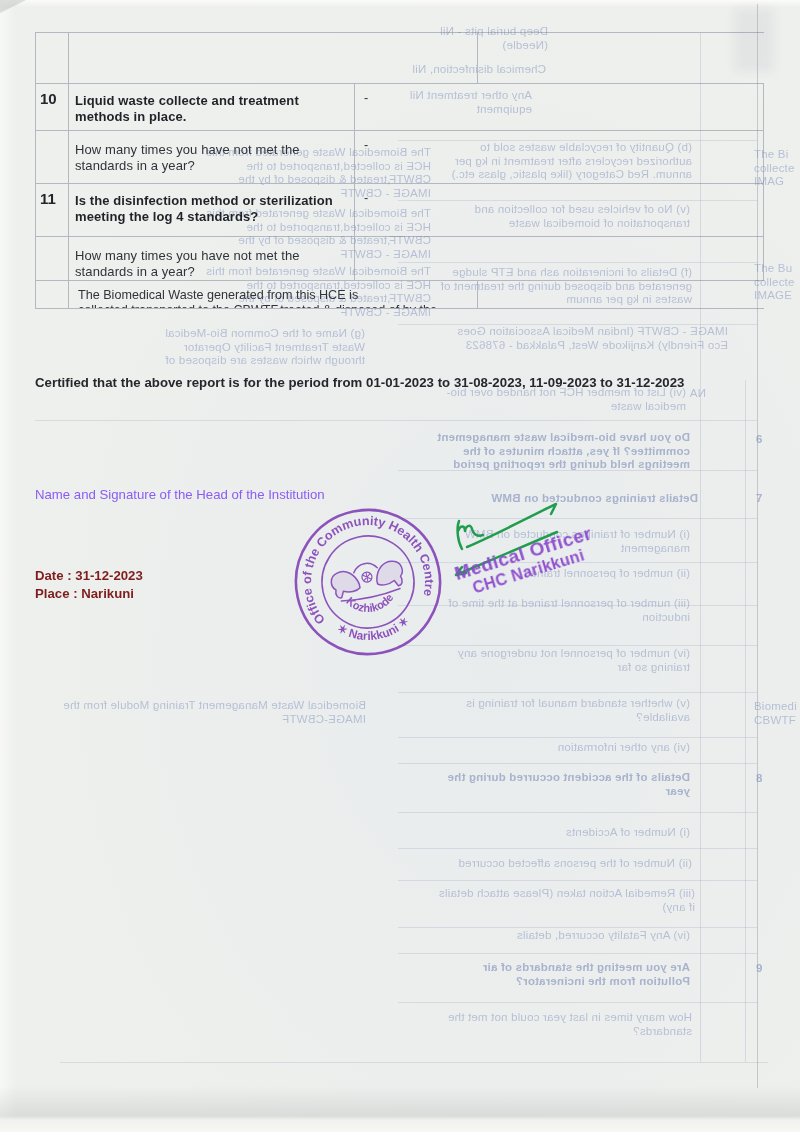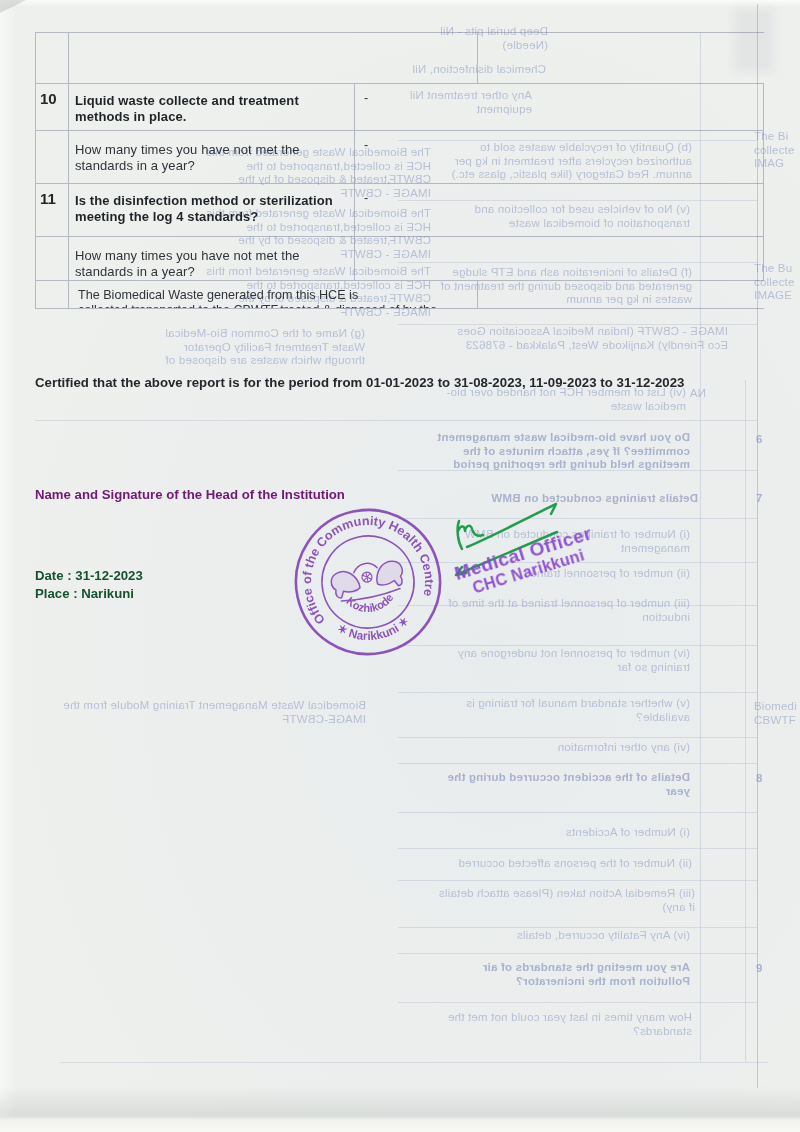--- a/index.html
+++ b/index.html
@@ -41,23 +41,23 @@
   .cell.q.b{font-weight:bold;color:#1f2328}
   .trow:nth-child(1) .cell.q{padding-top:13px}
   .trow:nth-child(3) .cell.q,.trow:nth-child(5) .cell.q{padding-top:11px}
   .trow:nth-child(7) .cell.q{padding-top:9px}
   .cell.a{flex:1;border-right:1px solid var(--line);padding:7px 10px 0 9px;
     font-size:12.6px;line-height:14.5px;color:#30343a;max-width:409px}
   
   .certified{position:absolute;left:35px;top:375px;width:710px;z-index:2;
     font-size:13.2px;font-weight:bold;color:#24272c;letter-spacing:.05px}
   .namesig{position:absolute;left:35px;top:487px;z-index:2;
-    font-size:13.2px;font-weight:bold;color:#701a75}
+    font-size:13.2px;font-weight:normal;color:#8b5cf6}
   .dateplace{position:absolute;left:35px;top:567px;z-index:2;
-    font-size:13.2px;font-weight:bold;color:#14532d;line-height:18px}
+    font-size:13.2px;font-weight:bold;color:#7f1d1d;line-height:18px}
   
   .bleed{position:absolute;z-index:1;font-size:11.5px;line-height:13.5px;
     color:var(--bleed);opacity:.8;letter-spacing:.2px;filter:blur(.35px)}
   .bleed.flip{transform:scaleX(-1)}
   .bleed.bb{font-weight:bold;opacity:.88;color:#9fabc9}
   .bline{position:absolute;height:1px;background:rgba(148,158,190,.26);z-index:1}
   .vline{position:absolute;width:1px;background:rgba(148,158,190,.28);z-index:1}
   .vline.edge{background:rgba(138,144,158,.42)}
   
   .stampsvg{position:absolute;left:283px;top:497px;z-index:3}
@@ -112,21 +112,21 @@
       <div class="bleed flip" style="left: 448px; top: 741px; width: 242px;">(vi) any other information</div>
       <div class="bleed bb flip" style="left: 430px; top: 771px; width: 260px;">Details of the accident occurred during the year</div>
       <div class="bleed bb" style="left: 756px; top: 772px; width: 16px;">8</div>
       <div class="bleed flip" style="left: 438px; top: 826px; width: 252px;">(i) Number of Accidents</div>
       <div class="bleed flip" style="left: 430px; top: 857px; width: 262px;">(ii) Number of the persons affected occurred</div>
       <div class="bleed flip" style="left: 430px; top: 887px; width: 265px;">(iii) Remedial Action taken (Please attach details if any)</div>
       <div class="bleed flip" style="left: 438px; top: 929px; width: 252px;">(iv) Any Fatality occurred, details</div>
       <div class="bleed bb flip" style="left: 430px; top: 961px; width: 260px;">Are you meeting the standards of air Pollution from the incinerator?</div>
       <div class="bleed bb" style="left: 756px; top: 962px; width: 16px;">9</div>
       <div class="bleed flip" style="left: 430px; top: 1011px; width: 262px;">How many times in last year could not met the standards?</div>
-      <div class="bleed" style="left: 754px; top: 130px; width: 44px;">The Bi collecte IMAG</div>
+      <div class="bleed" style="left: 754px; top: 148px; width: 44px;">The Bi collecte IMAG</div>
       <div class="bleed" style="left: 754px; top: 262px; width: 44px;">The Bu collecte IMAGE</div>
       <div class="bline" style="left: 398px; top: 140px; width: 359px;"></div>
       <div class="bline" style="left: 398px; top: 200px; width: 359px;"></div>
       <div class="bline" style="left: 398px; top: 262px; width: 359px;"></div>
       <div class="bline" style="left: 398px; top: 324px; width: 359px;"></div>
       <div class="bline" style="left: 35px; top: 420px; width: 722px;"></div>
       <div class="bline" style="left: 398px; top: 470px; width: 359px;"></div>
       <div class="bline" style="left: 398px; top: 518px; width: 359px;"></div>
       <div class="bline" style="left: 398px; top: 562px; width: 359px;"></div>
       <div class="bline" style="left: 398px; top: 605px; width: 359px;"></div>

